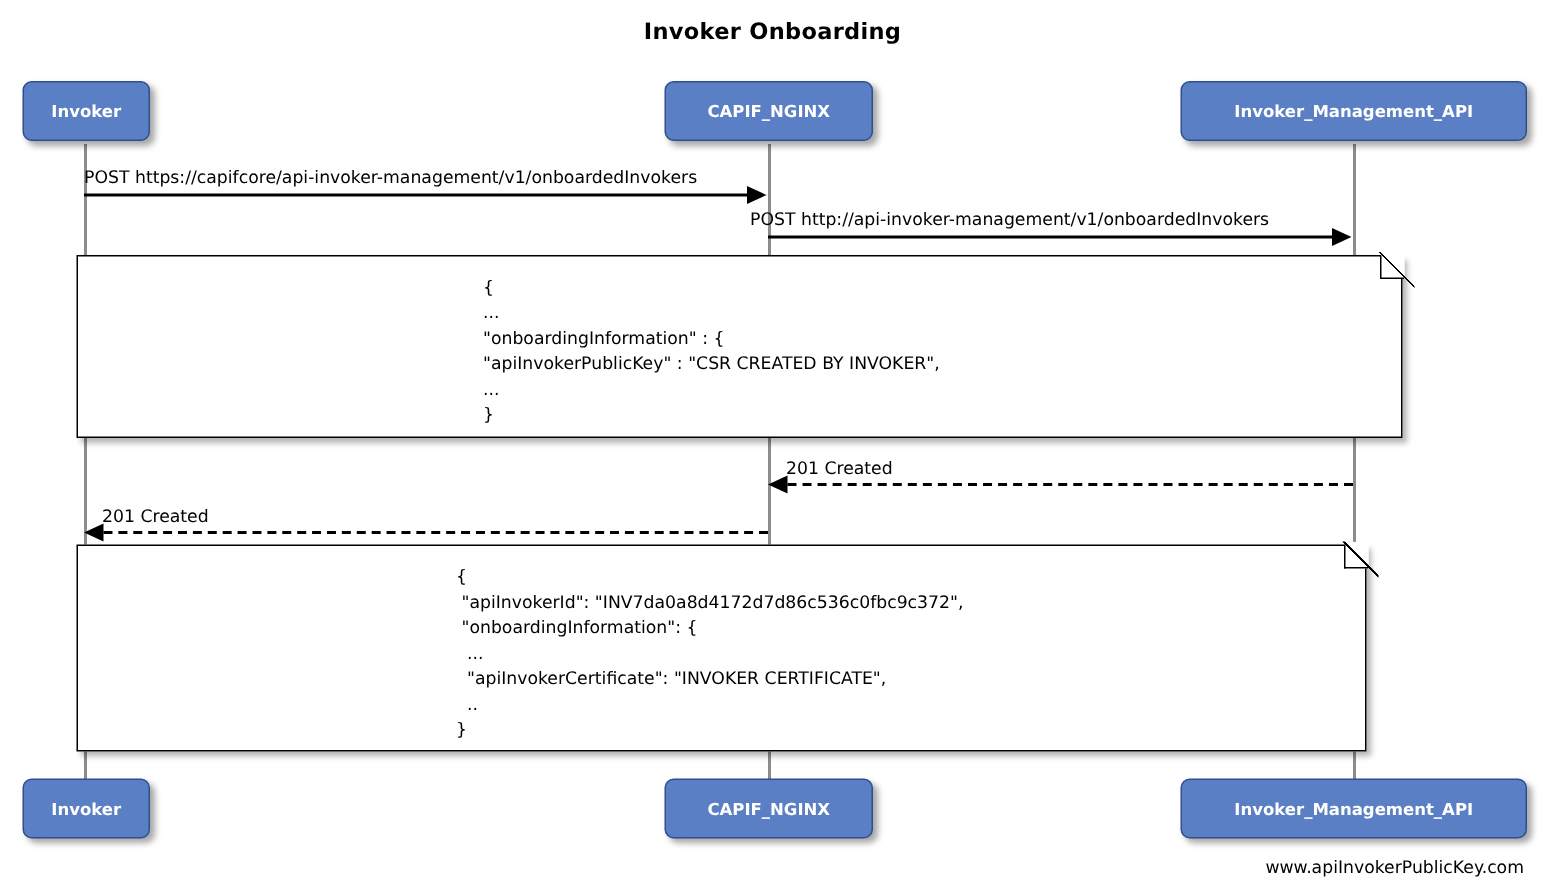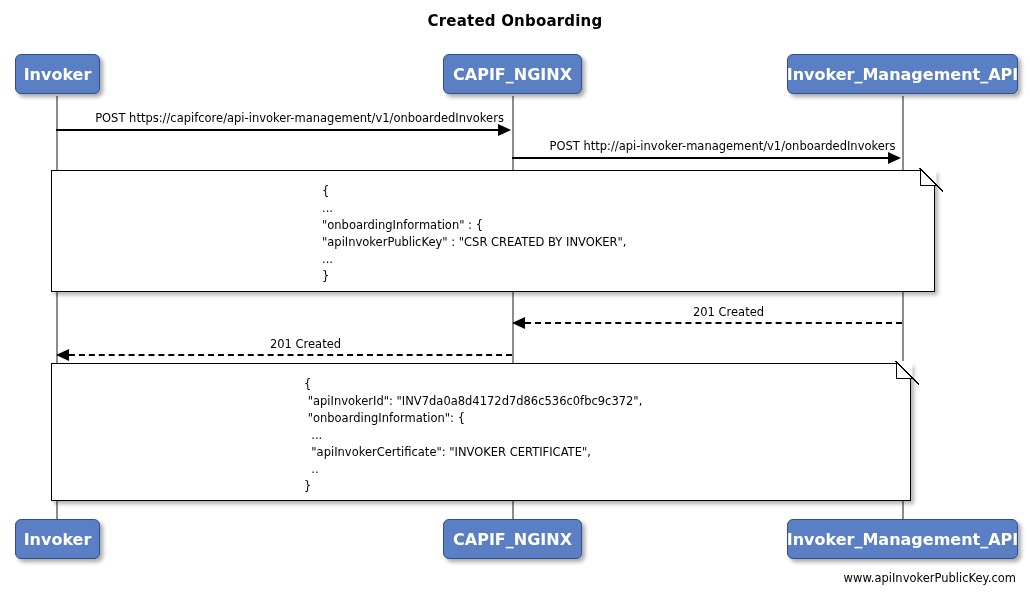--- a/index.html
+++ b/index.html
@@ -33,21 +33,21 @@
     background: #8c8c8c;
   }
 
   
   .participant {
     position: absolute;
     background: #5b7fc4;
     border: 1px solid #2f4f8f;
     border-radius: 6px;
     color: #ffffff;
-    font-size: 16px;
+    font-size: 11px;
     font-weight: bold;
     display: flex;
     align-items: center;
     justify-content: center;
     box-shadow: 3px 3px 4px rgba(0,0,0,0.35);
     white-space: nowrap;
     padding: 0 10px;
     height: 40px;
   }
 
@@ -67,22 +67,21 @@
     border-top: 6px solid transparent;
     border-bottom: 6px solid transparent;
   }
   .arrowhead.right { border-left: 13px solid #000000; }
   .arrowhead.left  { border-right: 13px solid #000000; }
   .msg-label {
     position: absolute;
     font-size: 11.5px;
     color: #000000;
     white-space: nowrap;
-    text-align: center;
-    padding-left: 31px;
+    text-align: left;
   }
 
   
   .note {
     position: absolute;
     background: #ffffff;
     border: 1.5px solid #000000;
     box-shadow: 3px 3px 4px rgba(0,0,0,0.30);
   }
   .note-fold {
@@ -123,21 +122,21 @@
     right: 14px; bottom: 8px;
     font-size: 11.5px;
     color: #000000;
   }
 </style>
 </head>
 <body>
 
 <div id="canvas">
 
-  <div class="diagram-title">Created Onboarding</div>
+  <div class="diagram-title">Invoker Onboarding</div>
 
   <div class="lifeline" style="left:56px; top:96px; height:424px;"></div>
   <div class="lifeline" style="left:512px; top:96px; height:424px;"></div>
   <div class="lifeline" style="left:902px; top:96px; height:424px;"></div>
 
   <div class="participant" style="left:15px; top:54px; width:85px;">
     <span>Invoker</span>
   </div>
   <div class="participant" style="left:443px; top:54px; width:139px;">
     <span>CAPIF_NGINX</span>
@@ -146,21 +145,21 @@
     <span>Invoker_Management_API</span>
   </div>
 
   <div class="msg">
     <div class="msg-label" style="left:56px; top:111px; width:456px;">POST https://capifcore/api-invoker-management/v1/onboardedInvokers</div>
     <div class="msg-line" style="left:56px; top:129px; width:444px;"></div>
     <div class="arrowhead right" style="left:498px; top:124px;"></div>
   </div>
 
   <div class="msg">
-    <div class="msg-label" style="left:512px; top:139px; width:390px;">POST http://api-invoker-management/v1/onboardedInvokers</div>
+    <div class="msg-label" style="left:500px; top:139px; width:390px;">POST http://api-invoker-management/v1/onboardedInvokers</div>
     <div class="msg-line" style="left:512px; top:157px; width:378px;"></div>
     <div class="arrowhead right" style="left:888px; top:152px;"></div>
   </div>
 
   <div class="note" style="left:51px; top:170px; width:884px; height:122px;">
     <div class="note-fold"></div>
     <div class="note-text" style="left:270px; top:12px;">{
 ...
 "onboardingInformation" : {
 "apiInvokerPublicKey" : "CSR CREATED BY INVOKER",

